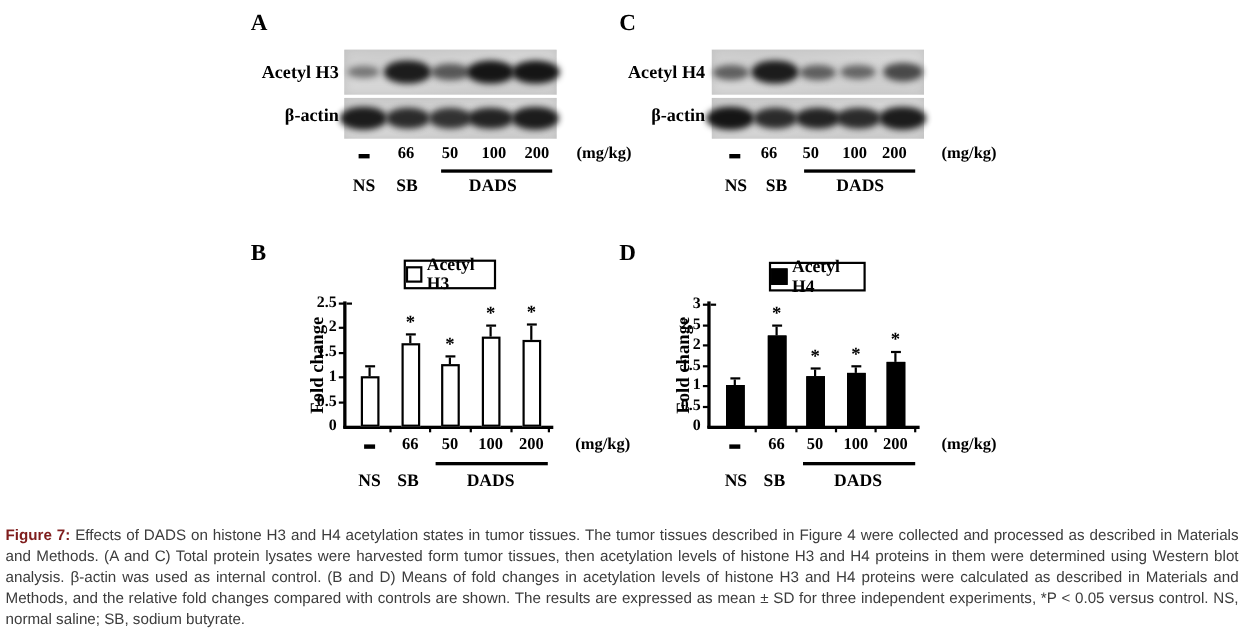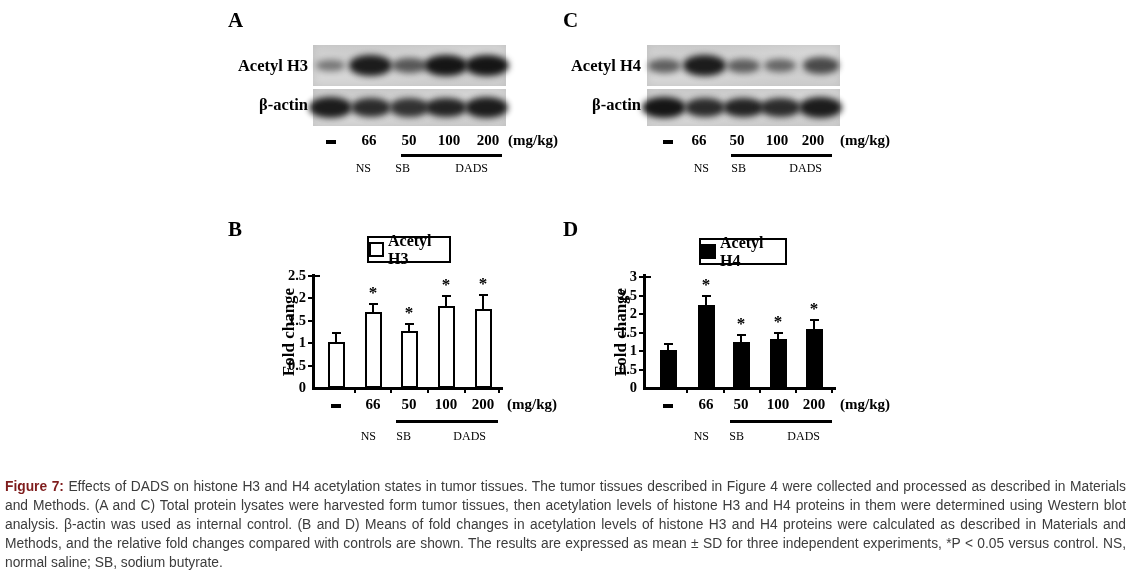--- a/index.html
+++ b/index.html
@@ -8,22 +8,22 @@
   .panel-letter{position:absolute;font-size:21px;font-weight:bold;}
   .blot-label{position:absolute;width:122px;text-align:right;font-size:16.5px;font-weight:bold;}
   .blot-strip{position:absolute;width:193px;background:
       radial-gradient(ellipse at 25% 30%, rgba(0,0,0,0.06), transparent 60%),
       radial-gradient(ellipse at 75% 70%, rgba(0,0,0,0.05), transparent 55%),
       #d8d8d8;
       box-shadow:inset 0 0 10px rgba(0,0,0,0.10);}
   .band{position:absolute;background:#151515;border-radius:50%;filter:blur(3px);}
   .dose{position:absolute;width:46px;text-align:center;font-size:15px;font-weight:bold;}
   .dashmark{position:absolute;width:10px;height:4px;background:#000;}
-  .unit{position:absolute;font-size:15px;font-weight:bold;white-space:nowrap;}
-  .grp{position:absolute;width:80px;text-align:right;font-size:12px;font-weight:normal;}
+  .unit{position:absolute;font-size:15px;font-weight:bold;white-space:nowrap;margin-left:16px;}
+  .grp{position:absolute;width:80px;text-align:center;font-size:16px;font-weight:bold;}
   .uline{position:absolute;height:3px;background:#000;}
   .axis{position:absolute;background:#000;}
   .plot{position:absolute;}
   .bar{position:absolute;bottom:0;box-sizing:border-box;border:2px solid #000;}
   .errline{position:absolute;width:2px;background:#000;}
   .errcap{position:absolute;width:9px;height:2px;background:#000;}
   .sig{position:absolute;width:20px;text-align:center;font-size:17px;font-weight:bold;}
   .ytick-label{position:absolute;width:42px;text-align:right;font-size:14.5px;font-weight:bold;}
   .ytick-mark{position:absolute;height:2px;background:#000;}
   .xtick-mark{position:absolute;width:2px;background:#000;}

